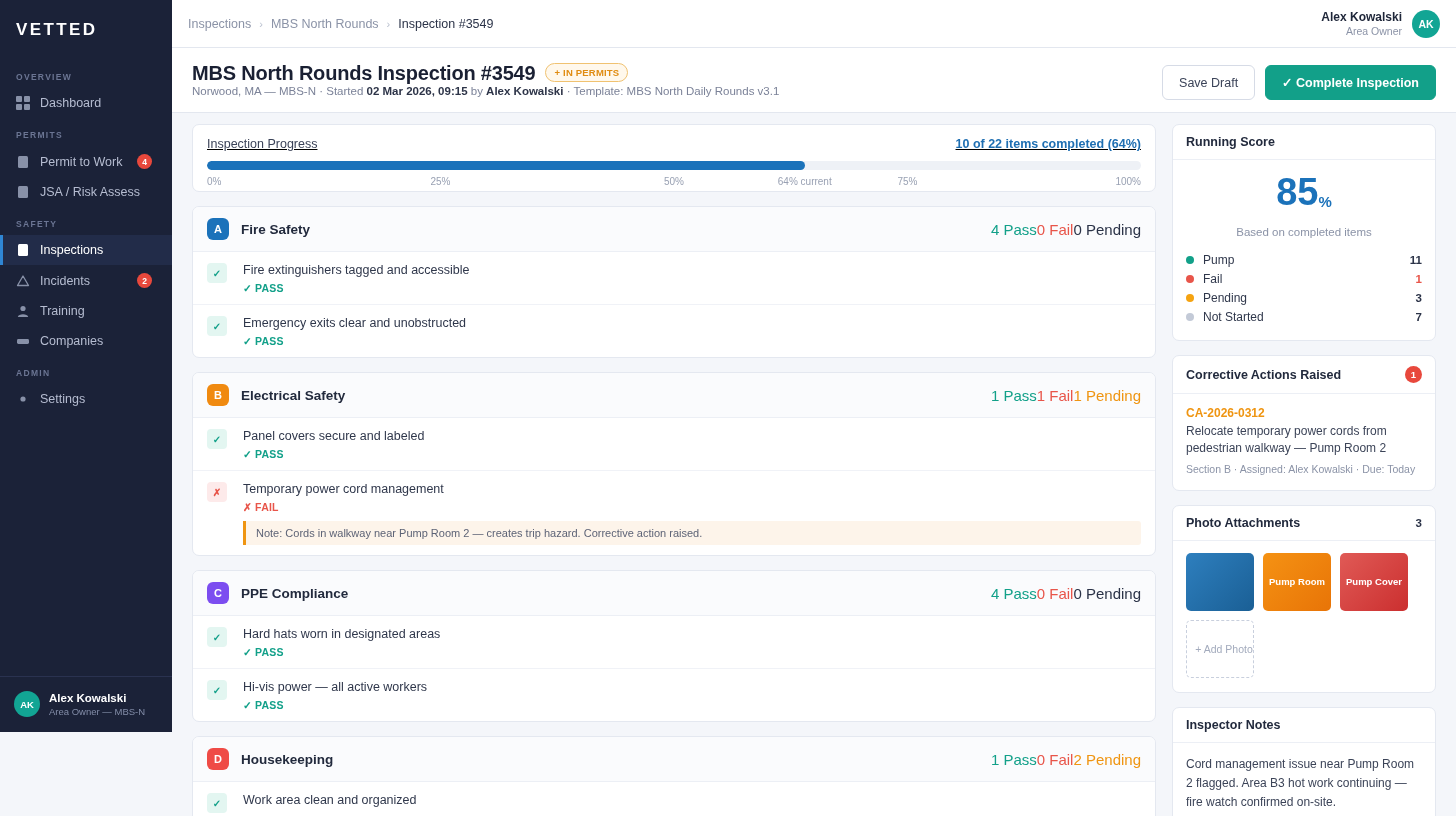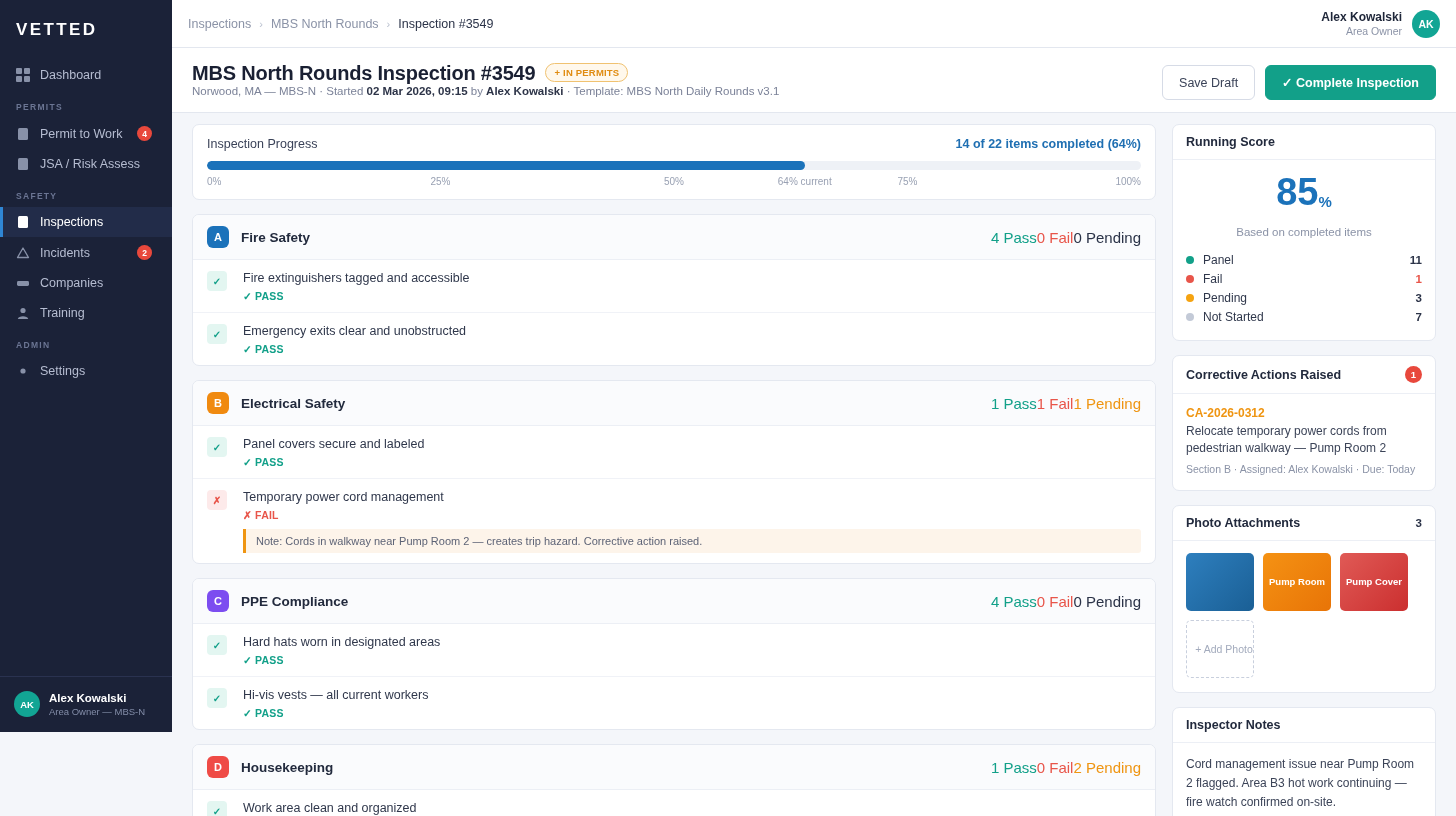--- a/index.html
+++ b/index.html
@@ -97,21 +97,21 @@
   .btn-ghost { background: #fff; border: 1px solid #d6dbe6; color: #3b4358; }
   .btn-primary { background: #12a089; border: 1px solid #12a089; color: #fff; font-weight: bold; }
 
   
   .content { position: absolute; top: 112px; left: 0; right: 0; bottom: 0; display: flex; gap: 16px; padding: 12px 20px 0 20px; }
   .col-left { flex: 1 1 auto; position: relative; }
   .col-right { width: 264px; flex: 0 0 264px; }
 
   .card { background: #fff; border: 1px solid #e4e8f0; border-radius: 7px; }
 
-  .progress-card { padding: 12px 14px 10px 14px; margin-bottom: 14px; }
+  .progress-card { padding: 12px 14px 2px 14px; margin-bottom: 14px; text-decoration: underline; }
   .prog-head { display: flex; align-items: center; }
   .prog-title { font-size: 12.5px; color: #3a4258; }
   .prog-count { margin-left: auto; font-size: 12.5px; font-weight: bold; color: #1f6fb2; }
   .prog-track { height: 9px; background: #eef1f6; border-radius: 5px; margin-top: 10px; position: relative; overflow: hidden;}
   .prog-fill { height: 100%; background: #1b72ba; border-radius: 5px; }
   .prog-ticks { display: flex; margin-top: 6px; font-size: 10px; color: #99a1b3; position: relative; height: 13px;}
   .tk { position: absolute; }
 
   .sec-card { margin-bottom: 14px; overflow: hidden; }
   .sec-head { display: flex; align-items: center; padding: 11px 14px; background: #fafbfd; border-bottom: 1px solid #eceff5;}
@@ -184,20 +184,21 @@
   .notes-text { font-size: 12px; color: #3c4458; line-height: 19px; }
 </style>
 </head>
 <body>
 
 <div class="app">
 
   <aside class="sidebar">
     <div class="brand">VETTED</div>
     <nav class="nav" id="navRoot">
+        <div class="nav-group">OVERVIEW</div>
         <div class="nav-item">
           <span class="nav-ico"><svg width="14" height="14" viewBox="0 0 14 14">
               <rect x="0" y="0" width="6" height="6" rx="1" fill="#8891a8"></rect>
               <rect x="8" y="0" width="6" height="6" rx="1" fill="#8891a8"></rect>
               <rect x="0" y="8" width="6" height="6" rx="1" fill="#8891a8"></rect>
               <rect x="8" y="8" width="6" height="6" rx="1" fill="#8891a8"></rect>
             </svg></span>
           <span class="nav-label">Dashboard</span>
         </div>
         <div class="nav-group">PERMITS</div>
@@ -223,30 +224,30 @@
         </div>
         <div class="nav-item">
           <span class="nav-ico"><svg width="14" height="14" viewBox="0 0 14 14">
               <path d="M7 2 L12.5 11.5 H1.5 Z" fill="none" stroke="#8891a8" stroke-width="1.3" stroke-linejoin="round"></path>
             </svg></span>
           <span class="nav-label">Incidents</span>
           <span class="badge-pill">2</span>
         </div>
         <div class="nav-item">
           <span class="nav-ico"><svg width="14" height="14" viewBox="0 0 14 14">
-              <rect x="1" y="5" width="12" height="5" rx="1.4" fill="#8891a8"></rect>
-            </svg></span>
-          <span class="nav-label">Companies</span>
-        </div>
-        <div class="nav-item">
-          <span class="nav-ico"><svg width="14" height="14" viewBox="0 0 14 14">
               <circle cx="7" cy="4.5" r="2.6" fill="#8891a8"></circle>
               <path d="M1.8 13 C2.2 9.4 11.8 9.4 12.2 13 Z" fill="#8891a8"></path>
             </svg></span>
           <span class="nav-label">Training</span>
+        </div>
+        <div class="nav-item">
+          <span class="nav-ico"><svg width="14" height="14" viewBox="0 0 14 14">
+              <rect x="1" y="5" width="12" height="5" rx="1.4" fill="#8891a8"></rect>
+            </svg></span>
+          <span class="nav-label">Companies</span>
         </div>
         <div class="nav-group">ADMIN</div>
         <div class="nav-item">
           <span class="nav-ico"><svg width="14" height="14" viewBox="0 0 14 14">
               <circle cx="7" cy="7" r="2.6" fill="#8891a8"></circle>
             </svg></span>
           <span class="nav-label">Settings</span>
         </div>
       </nav>
     <div class="side-foot">
@@ -300,21 +301,21 @@
         </div>
       </div>
     </div>
 
     <div class="content">
       <div class="col-left">
 
         <div class="card progress-card">
           <div class="prog-head">
             <div class="prog-title">Inspection Progress</div>
-            <div class="prog-count">14 of 22 items completed (64%)</div>
+            <div class="prog-count">10 of 22 items completed (64%)</div>
           </div>
           <div class="prog-track">
             <div class="prog-fill" id="progFill" style="width: 64%;"></div>
           </div>
           <div class="prog-ticks" id="tickRoot">
               <span class="tk" style="left: 0px;">0%</span>
               <span class="tk" style="left: 25%; transform: translateX(-50%);">25%</span>
               <span class="tk" style="left: 50%; transform: translateX(-50%);">50%</span>
               <span class="tk" style="left: 64%; transform: translateX(-50%);">64% current</span>
               <span class="tk" style="left: 75%; transform: translateX(-50%);">75%</span>
@@ -387,21 +388,21 @@
               <div class="item">
                 <div class="item-ico ico-pass">✓</div>
                 <div class="item-body">
                   <div class="item-text">Hard hats worn in designated areas</div>
                   <div class="item-verdict v-pass">✓ PASS</div>
                 </div>
               </div>
               <div class="item">
                 <div class="item-ico ico-pass">✓</div>
                 <div class="item-body">
-                  <div class="item-text">Hi-vis vests — all current workers</div>
+                  <div class="item-text">Hi-vis power — all active workers</div>
                   <div class="item-verdict v-pass">✓ PASS</div>
                 </div>
               </div>
             </div>
             <div class="card sec-card">
               <div class="sec-head">
                 <div class="sec-badge" style="background:#ef4b46">D</div>
                 <div class="sec-title">Housekeeping</div>
                 <div class="sec-stats">
                   <span class="st-pass">1 Pass</span>
@@ -426,21 +427,21 @@
             <div class="panel-title">Running Score</div>
           </div>
           <div class="panel-body">
             <div class="score-num">
               <span>85</span><sup>%</sup>
             </div>
             <div class="score-sub">Based on completed items</div>
             <div id="legendRoot">
                 <div class="legend-row">
                   <span class="dot" style="background:#12a089"></span>
-                  <span>Panel</span>
+                  <span>Pump</span>
                   <span class="legend-val" style="color:#2b3348">11</span>
                 </div>
                 <div class="legend-row">
                   <span class="dot" style="background:#e8554a"></span>
                   <span>Fail</span>
                   <span class="legend-val" style="color:#e8554a">1</span>
                 </div>
                 <div class="legend-row">
                   <span class="dot" style="background:#f5a311"></span>
                   <span>Pending</span>

